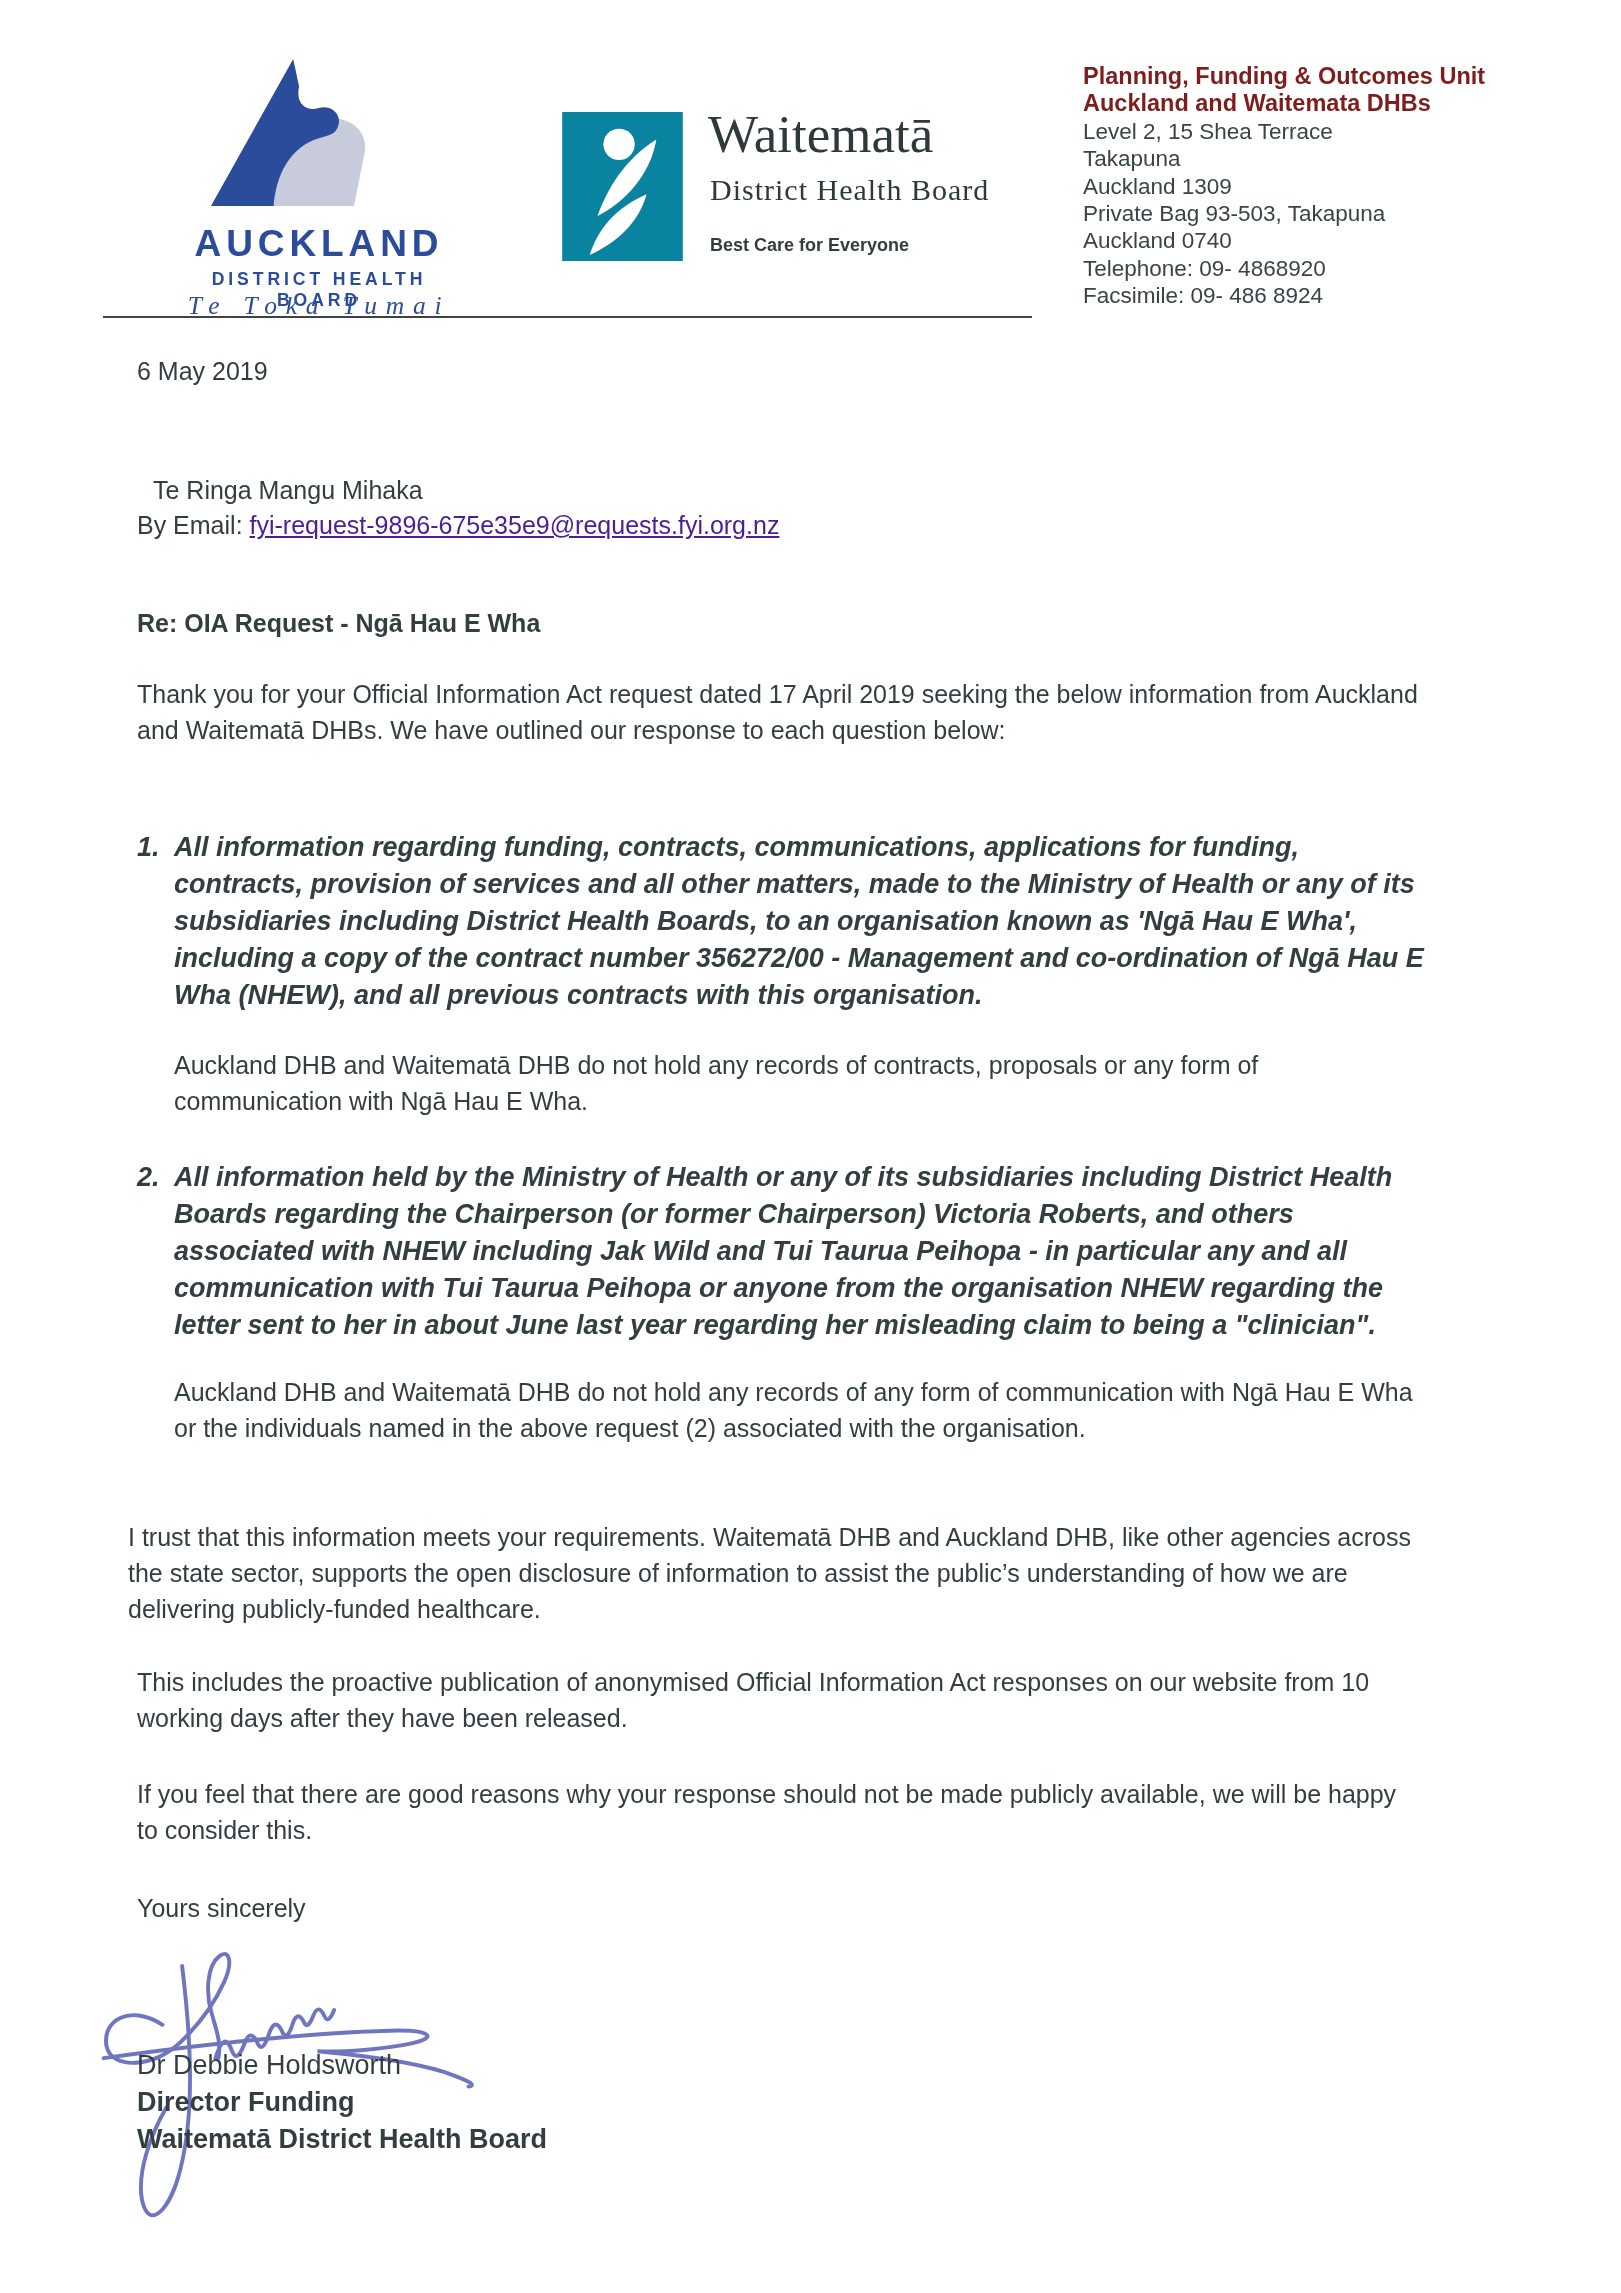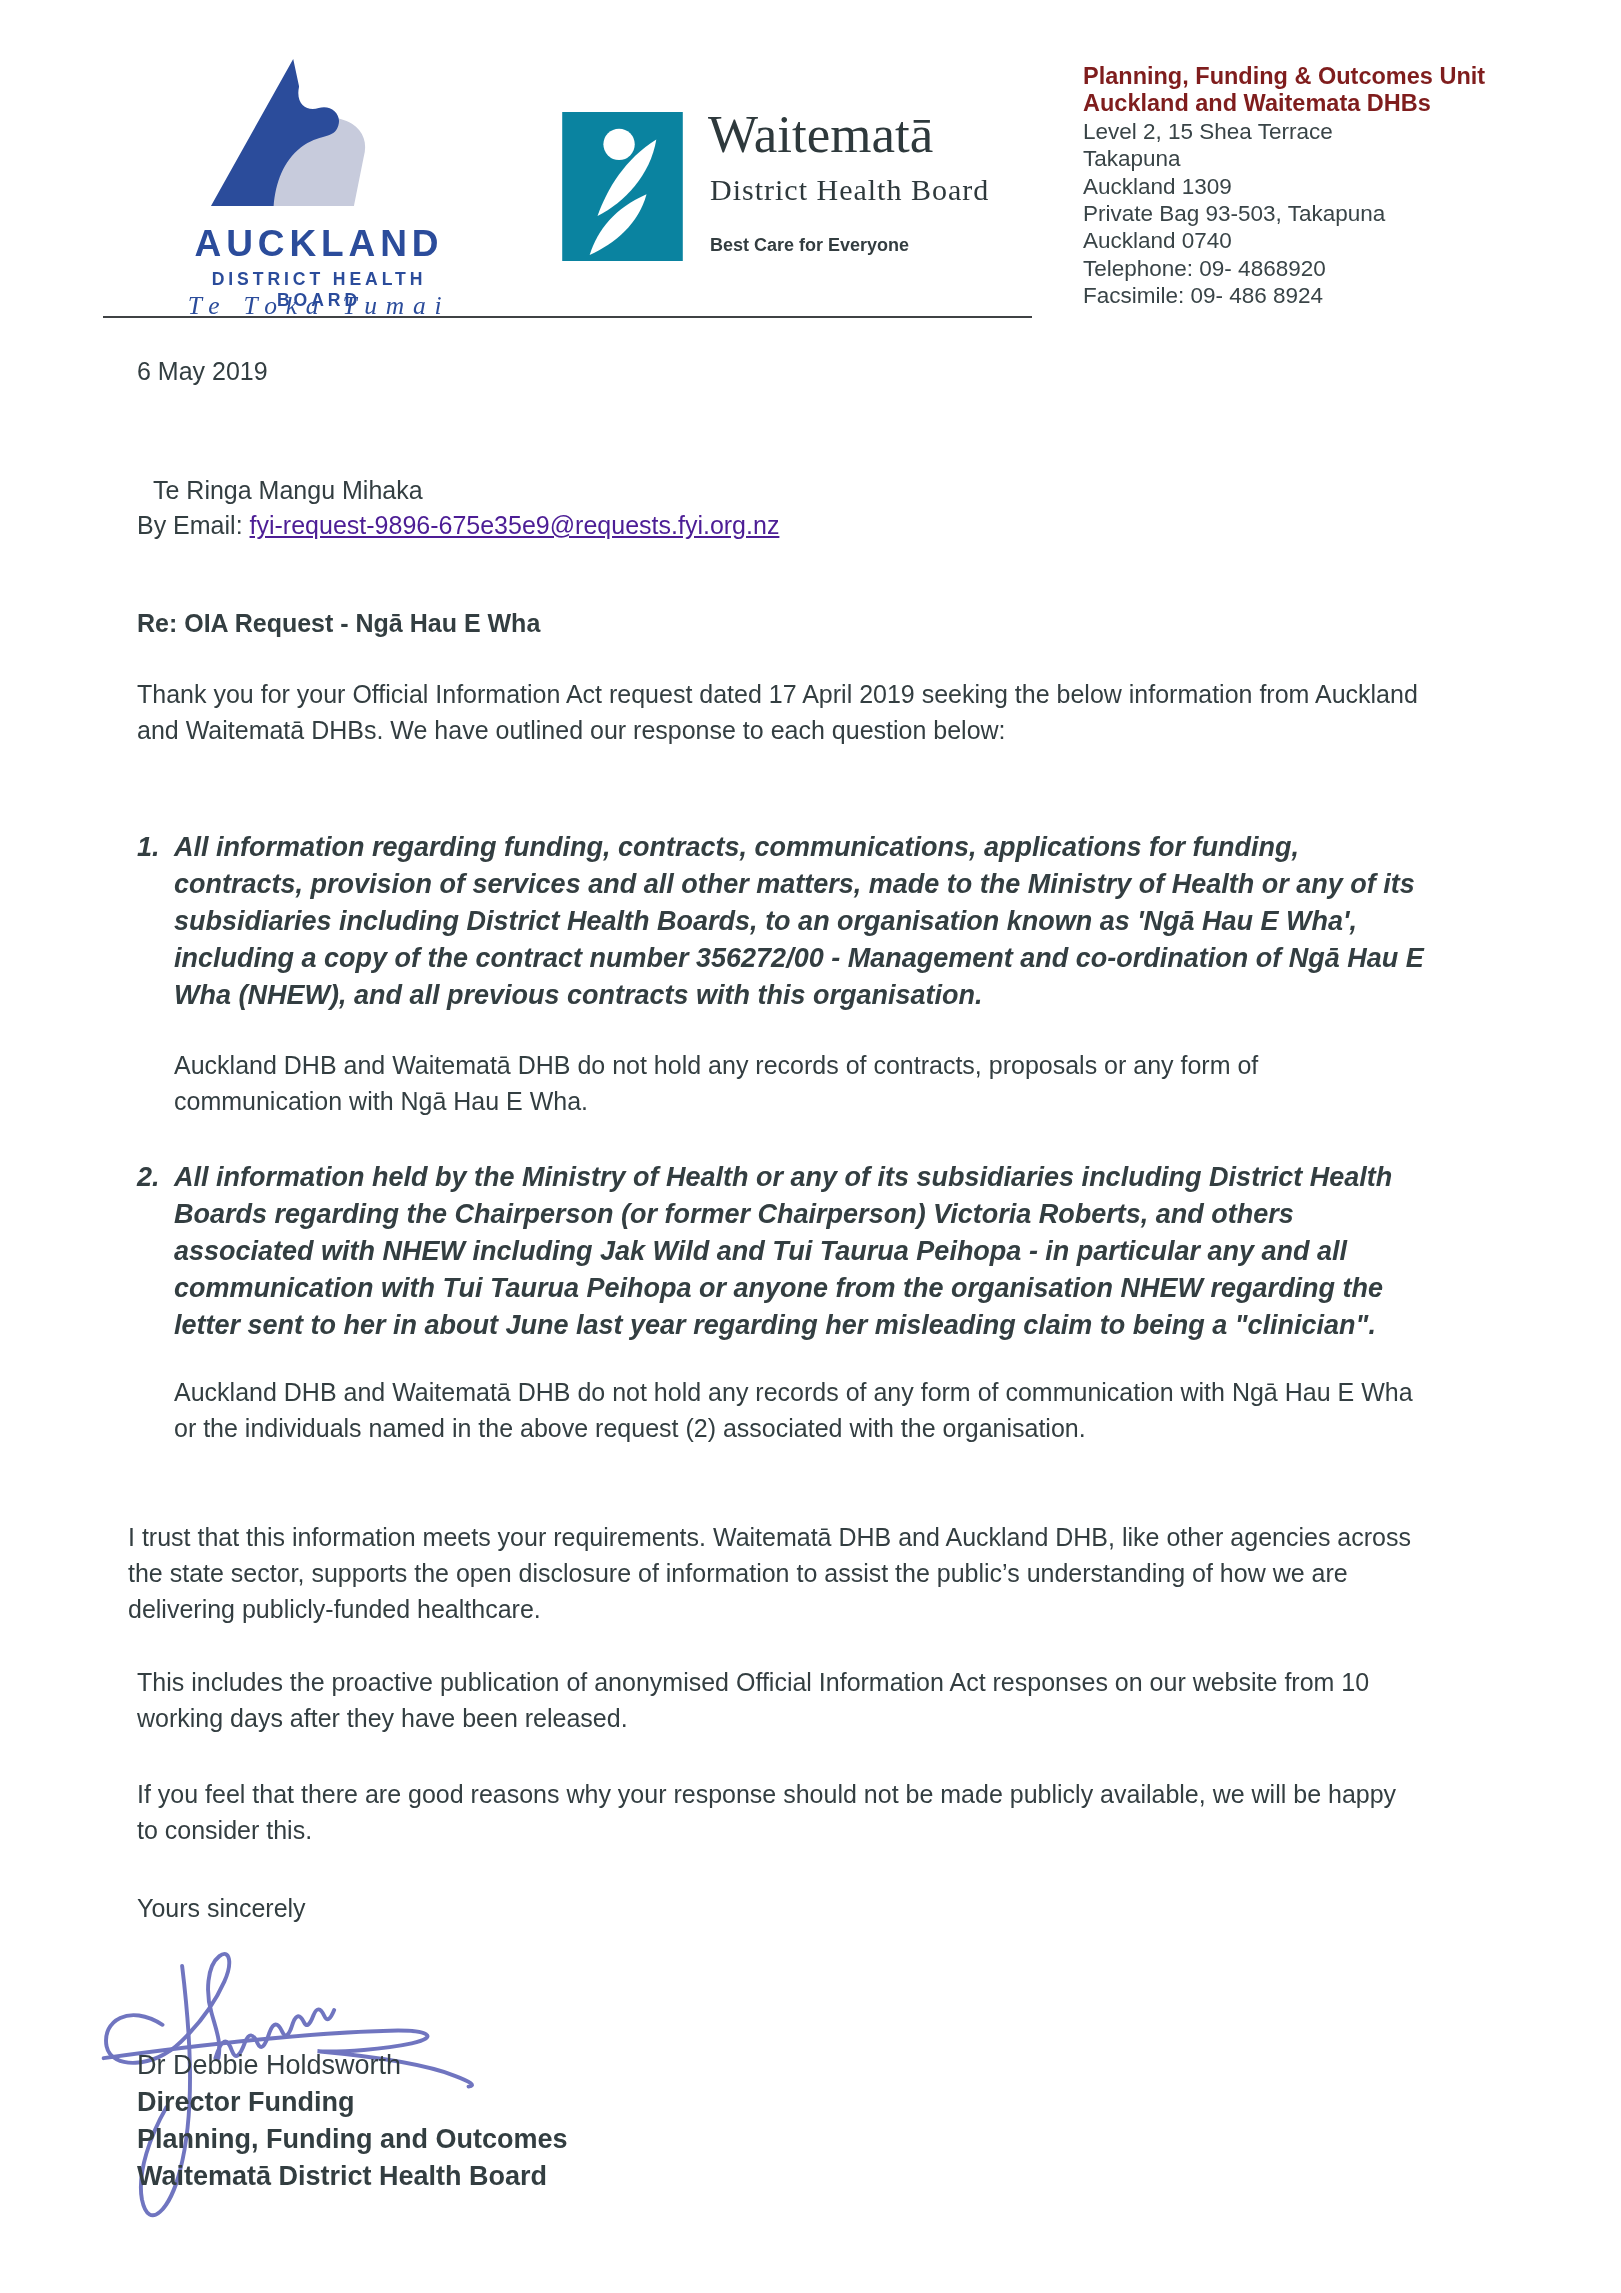--- a/index.html
+++ b/index.html
@@ -135,16 +135,15 @@
       <path d="M132 152 q9 -30 17 -7 q5 13 13 -9 q6 -15 13 1 q5 11 12 -11 q6 -16 13 -1 q5 11 11 -9 q5 -13 11 -1 q4 9 10 -7 q5 -12 11 1 q4 9 10 -6"></path>
       <path d="M18 152 C120 138 230 126 310 124 C348 123 362 130 332 137 C304 143 262 146 236 145 C290 150 346 158 376 170 C392 176 398 180 390 181"></path>
       <path d="M98 58 C106 124 112 204 96 266 C86 306 64 330 57 296 C52 268 66 230 82 202"></path>
     </g>
   </svg>
 </div>
 
 <div class="abs signatory">
   <div>Dr Debbie Holdsworth</div>
   <div class="b">Director Funding</div>
-  <div class="b">Planning, Funding and Outcomes</div>
   <div class="b">Waitematā District Health Board</div>
 </div>
 
 
 </body></html>

